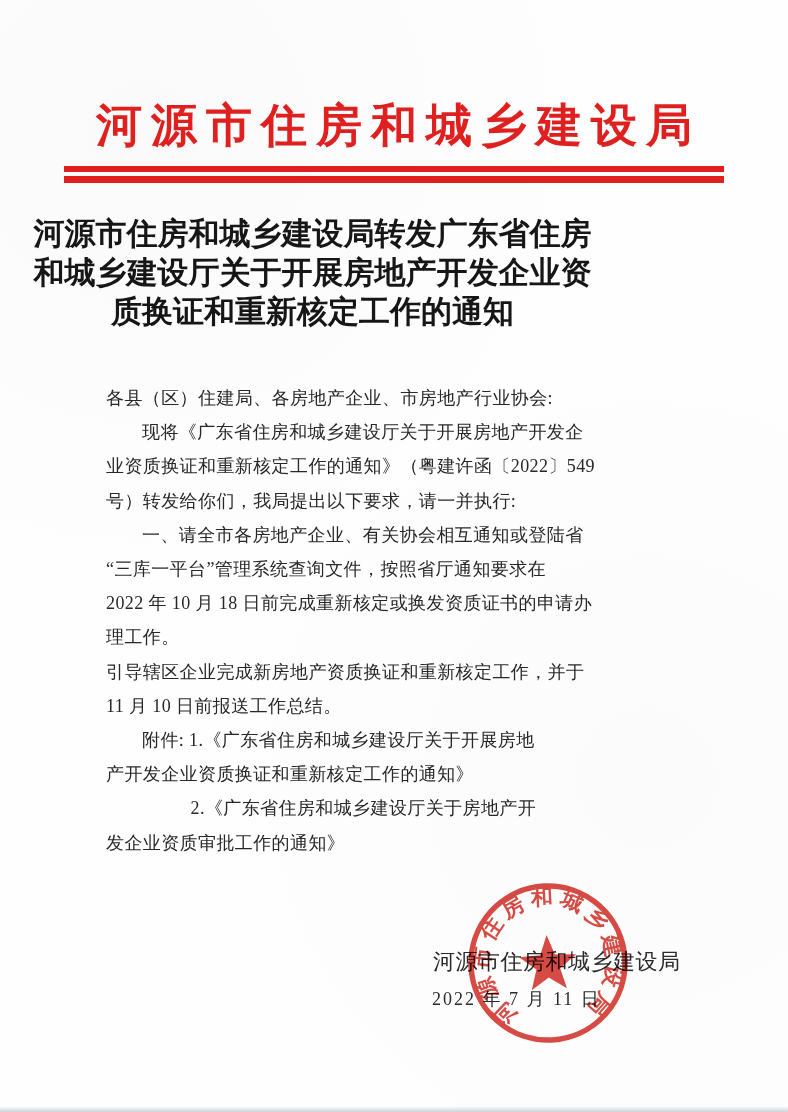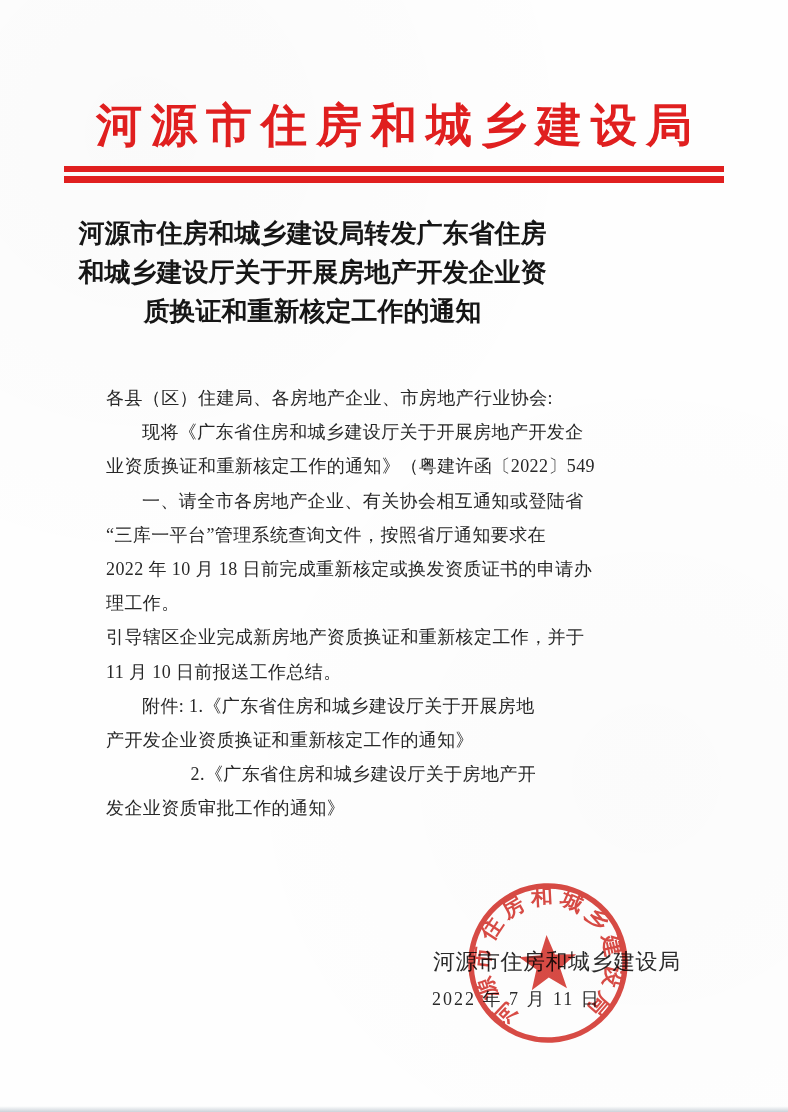--- a/index.html
+++ b/index.html
@@ -27,21 +27,21 @@
     white-space:nowrap;
   }
   .double-rule{position:absolute;top:166px;left:64px;width:660px;}
   .double-rule .bar-top{height:6px;background:#e01f1f;}
   .double-rule .bar-gap{height:4px;}
   .double-rule .bar-bottom{height:7px;background:#e01f1f;}
   
   .doc-title{
     position:absolute;top:214px;left:0;width:625px;
     text-align:center;
-    font-size:26px;line-height:39px;font-weight:bold;
+    font-size:31px;line-height:39px;font-weight:bold;
     color:#161616;margin:0;
   }
   .doc-title span{display:block;}
   
   .body-text{
     position:absolute;top:381px;left:106px;width:592px;
     font-size:18px;line-height:34.2px;
     color:#272727;letter-spacing:0.4px;
   }
   .ln{white-space:nowrap;}
@@ -84,20 +84,21 @@
   <h1 class="doc-title">
     <span>河源市住房和城乡建设局转发广东省住房</span>
     <span>和城乡建设厅关于开展房地产开发企业资</span>
     <span>质换证和重新核定工作的通知</span>
   </h1>
 
   <div class="body-text">
     <div class="ln">各县（区）住建局、各房地产企业、市房地产行业协会:</div>
     <div class="ln ind2">现将《广东省住房和城乡建设厅关于开展房地产开发企</div>
     <div class="ln">业资质换证和重新核定工作的通知》（粤建许函〔2022〕549</div>
+    <div class="ln">号）转发给你们，我局提出以下要求，请一并执行:</div>
     <div class="ln ind2">一、请全市各房地产企业、有关协会相互通知或登陆省</div>
     <div class="ln">“三库一平台”管理系统查询文件，按照省厅通知要求在</div>
     <div class="ln">2022 年 10 月 18 日前完成重新核定或换发资质证书的申请办</div>
     <div class="ln">理工作。</div>
     <div class="ln">引导辖区企业完成新房地产资质换证和重新核定工作，并于</div>
     <div class="ln">11 月 10 日前报送工作总结。</div>
     <div class="ln ind2">附件: 1.《广东省住房和城乡建设厅关于开展房地</div>
     <div class="ln">产开发企业资质换证和重新核定工作的通知》</div>
     <div class="ln ind47">2.《广东省住房和城乡建设厅关于房地产开</div>
     <div class="ln">发企业资质审批工作的通知》</div>

